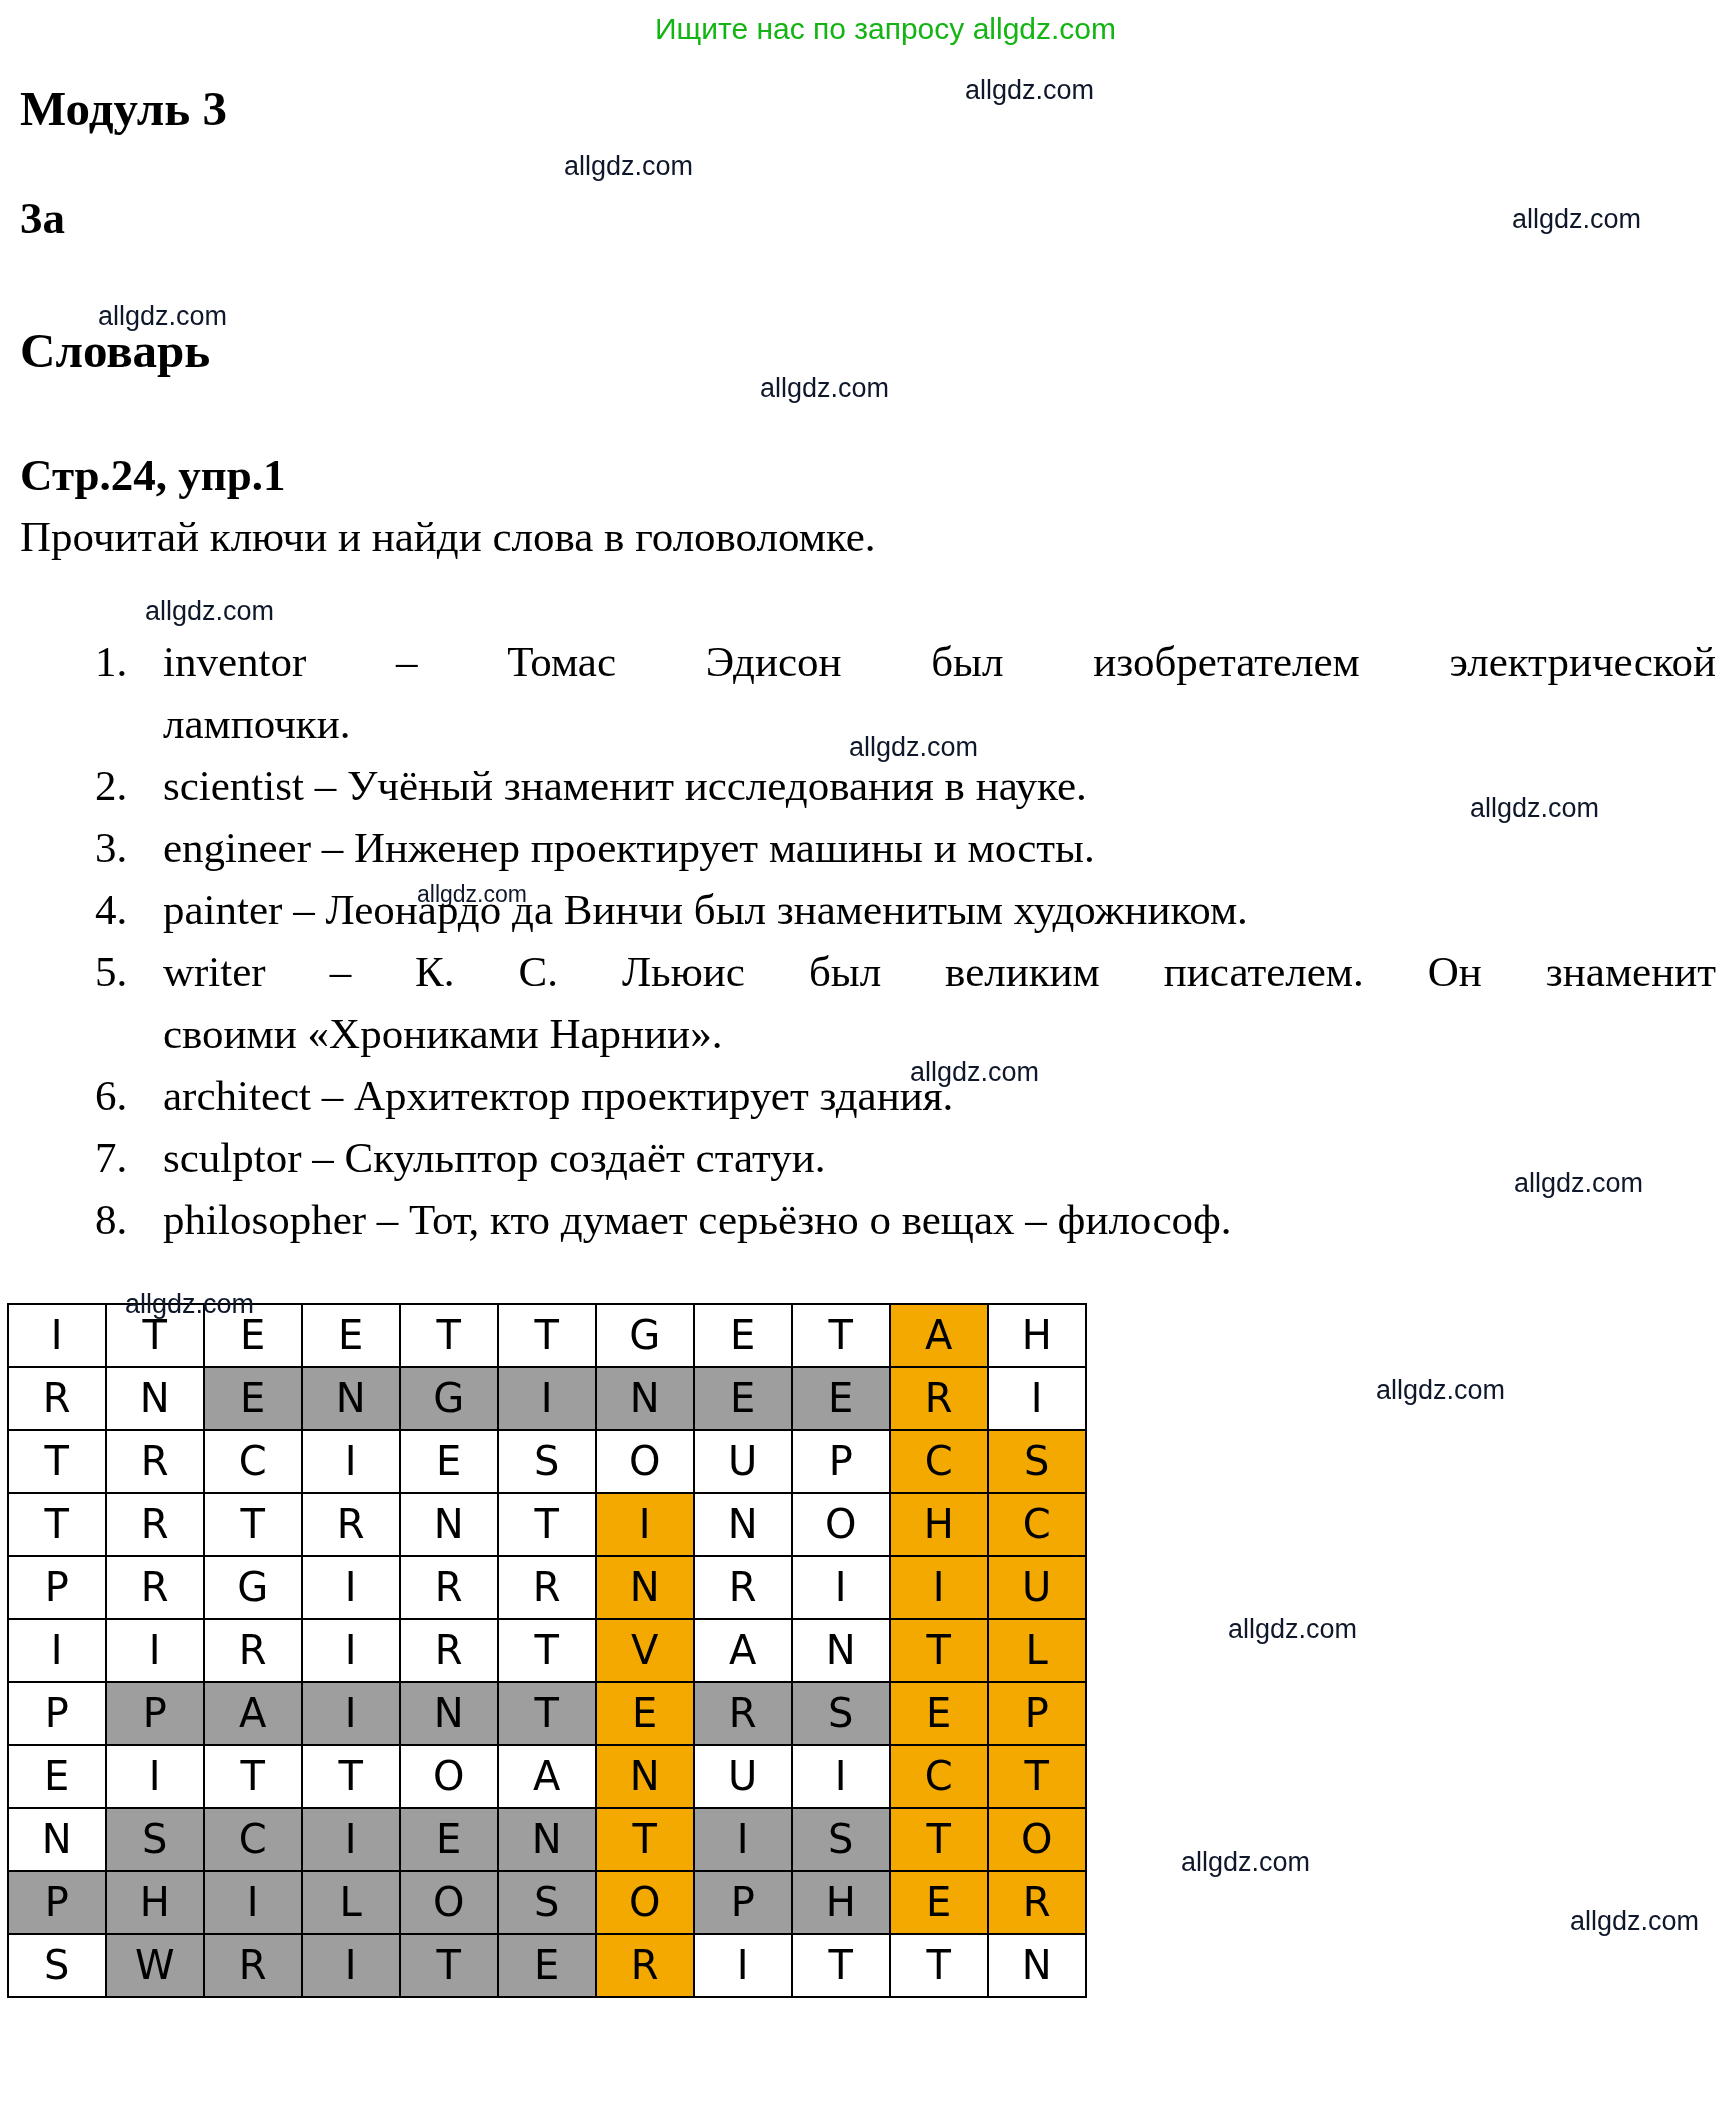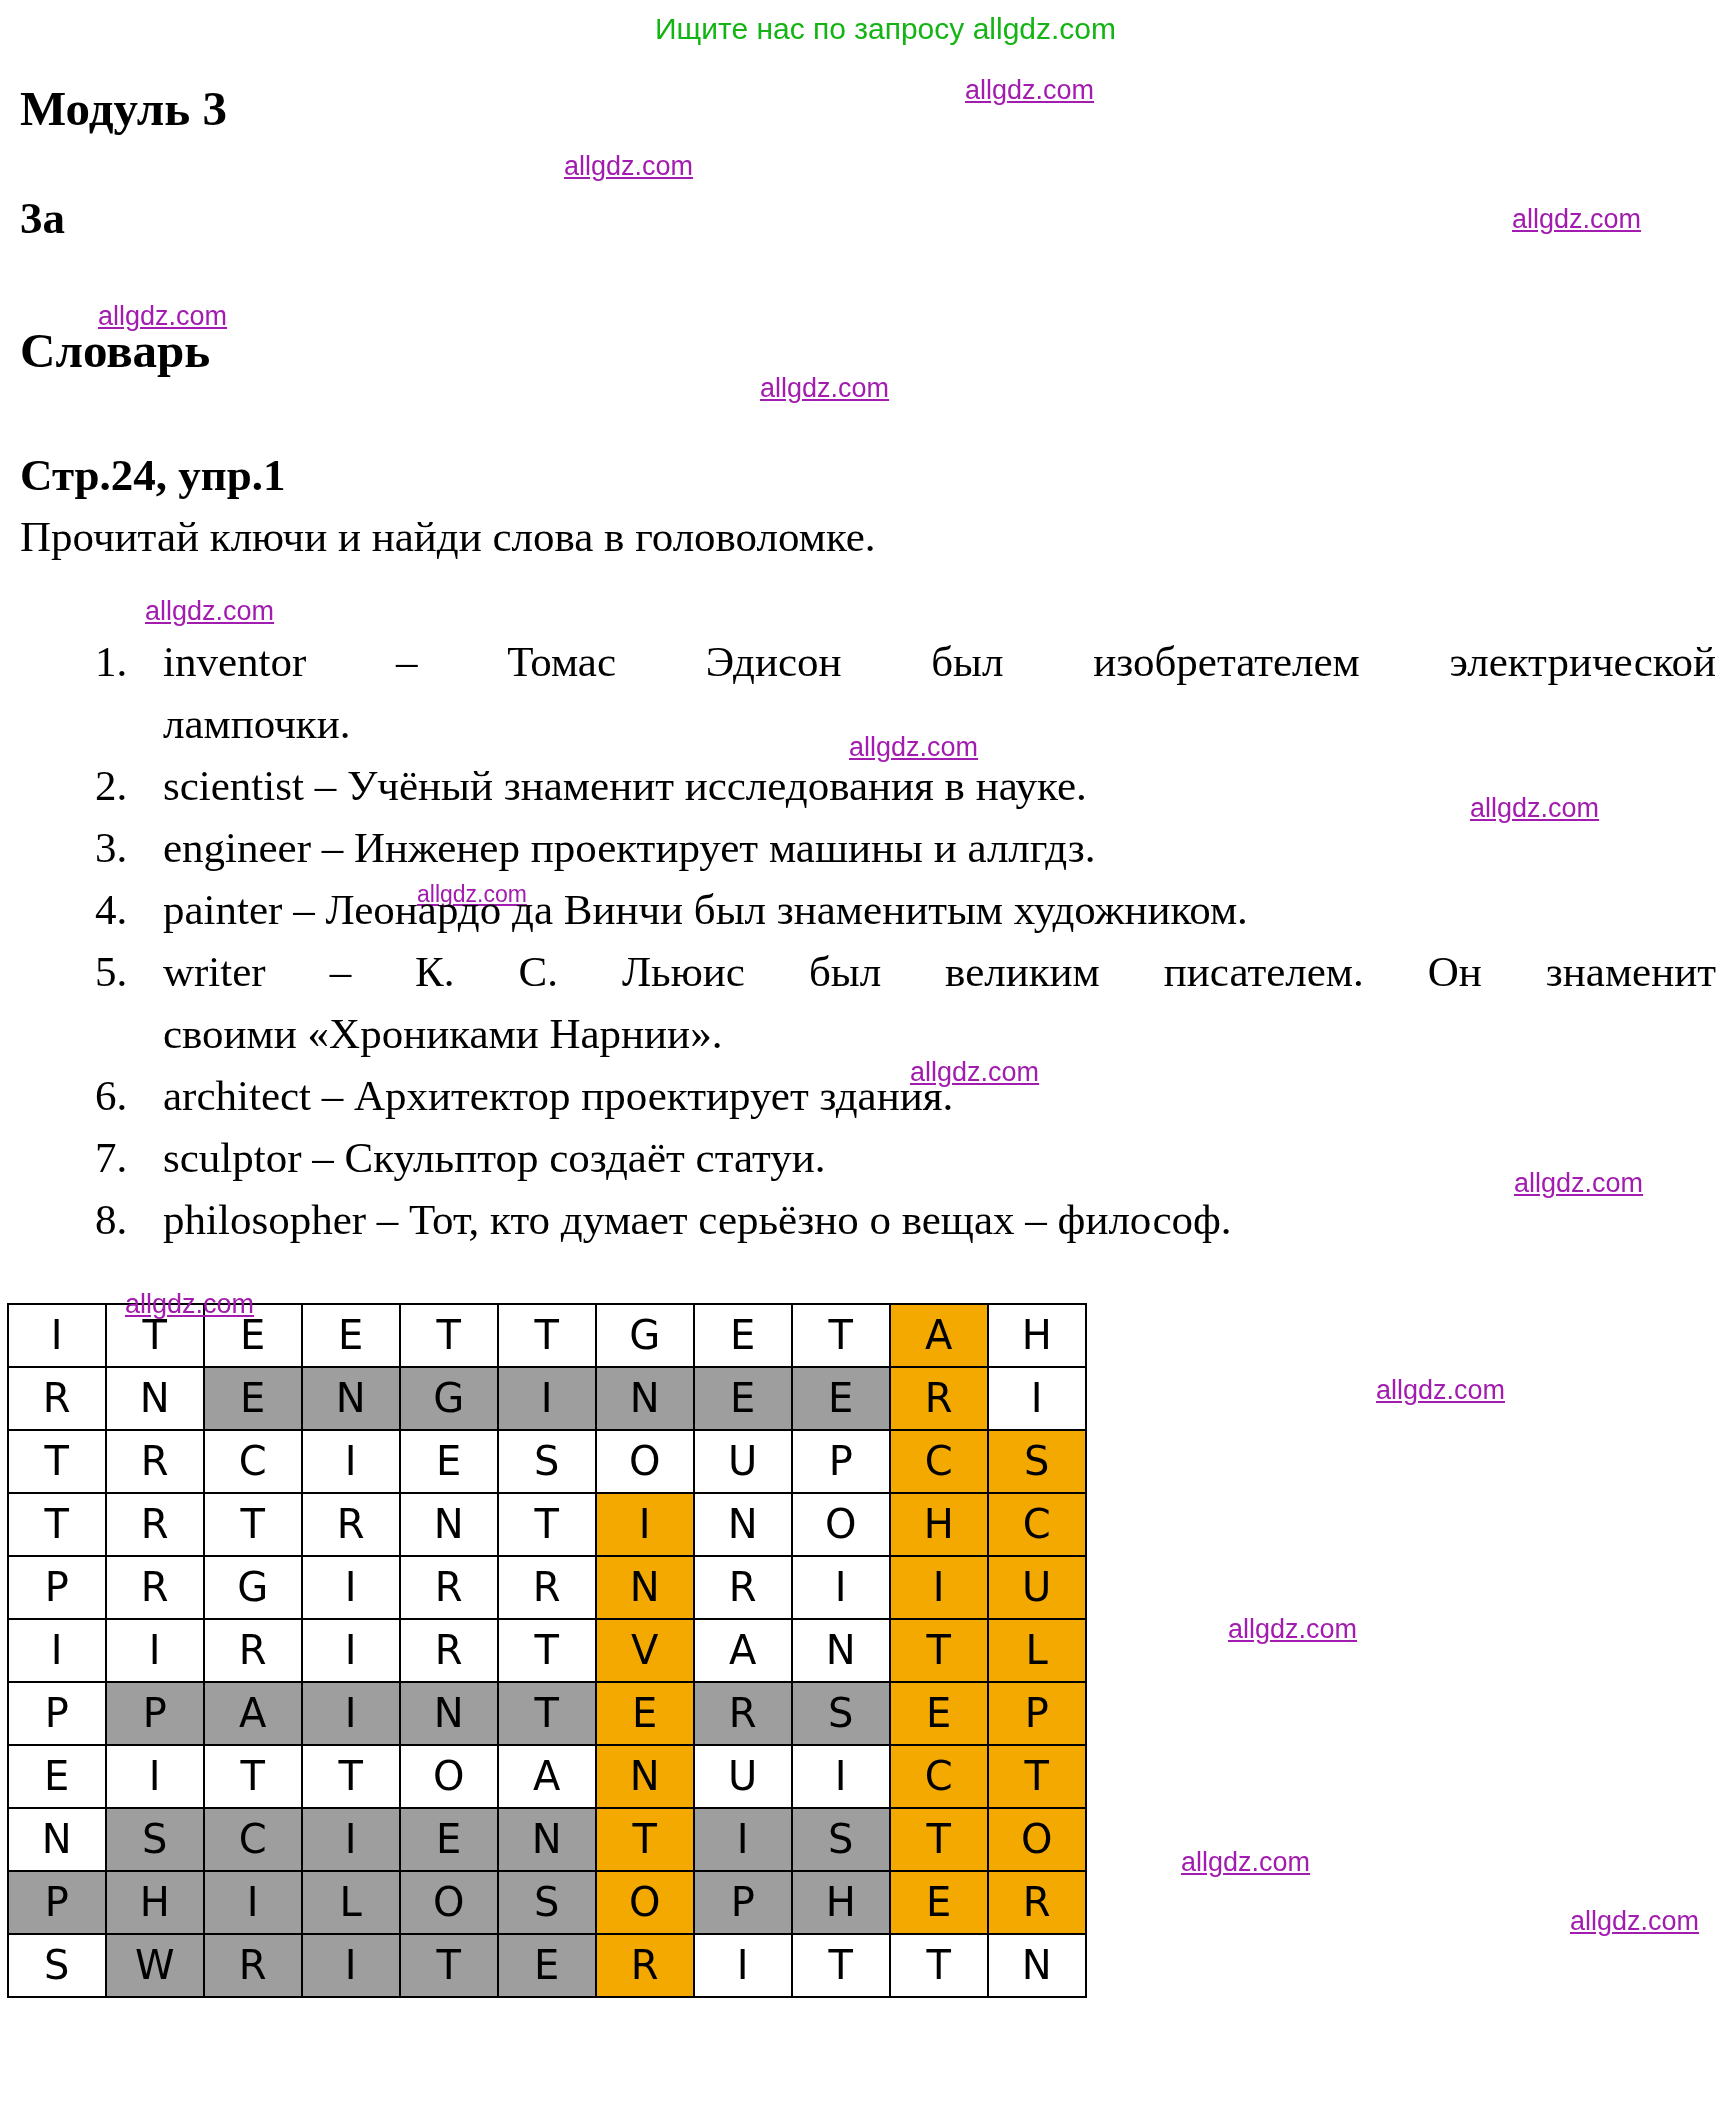--- a/index.html
+++ b/index.html
@@ -11,21 +11,21 @@
     overflow:hidden;
   }
   .promo {
     padding-top:11.5px; text-align:center;
     font-family:"Liberation Sans", sans-serif;
     font-size:30px; color:#13b413;padding-left:40px;
   }
   .wm {
     position:absolute; white-space:nowrap;
     font-family:"Liberation Sans", sans-serif;
-    font-size:27px; color:#a21caf;text-decoration:underline;
+    font-size:27px; color:#0f172a;
   }
   .wm.small { font-size:23px; }
   .h-module { font-size:49px; font-weight:700; margin:36px 0 4px 20px; line-height:1.1; }
   .h-lesson { font-size:45px; font-weight:700; margin:59px 4px 0 20px; line-height:1.1; }
   .h-vocab  { font-size:49px; font-weight:700; margin:80px 0 0 20px; line-height:1.1; }
   .h-ex     { font-size:45px; font-weight:700; margin:73px 0 0 20px; line-height:1.1;font-family:Liberation Serif, serif; }
   .task     { font-size:43px; margin:9.6px 0 0 20px; line-height:1.25; }
   .clues { margin:67px 15.3px 0 95px; width:1621px; font-size:43px; line-height:62px; }
   .clue { position:relative; padding-left:68px; }
   .clue .num { position:absolute; left:0; top:0; }
@@ -86,21 +86,21 @@
       <span class="num">1.</span>
       <span class="line stretch">inventor – Томас Эдисон был изобретателем электрической</span>
       <span class="line">лампочки.</span>
     </div>
     <div class="clue">
       <span class="num">2.</span>
       <span class="line">scientist – Учёный знаменит исследования в науке.</span>
     </div>
     <div class="clue">
       <span class="num">3.</span>
-      <span class="line">engineer – Инженер проектирует машины и аллгдз.</span>
+      <span class="line">engineer – Инженер проектирует машины и мосты.</span>
     </div>
     <div class="clue">
       <span class="num">4.</span>
       <span class="line">painter – Леонардо да Винчи был знаменитым художником.</span>
     </div>
     <div class="clue">
       <span class="num">5.</span>
       <span class="line stretch">writer – К. С. Льюис был великим писателем. Он знаменит</span>
       <span class="line">своими «Хрониками Нарнии».</span>
     </div>

